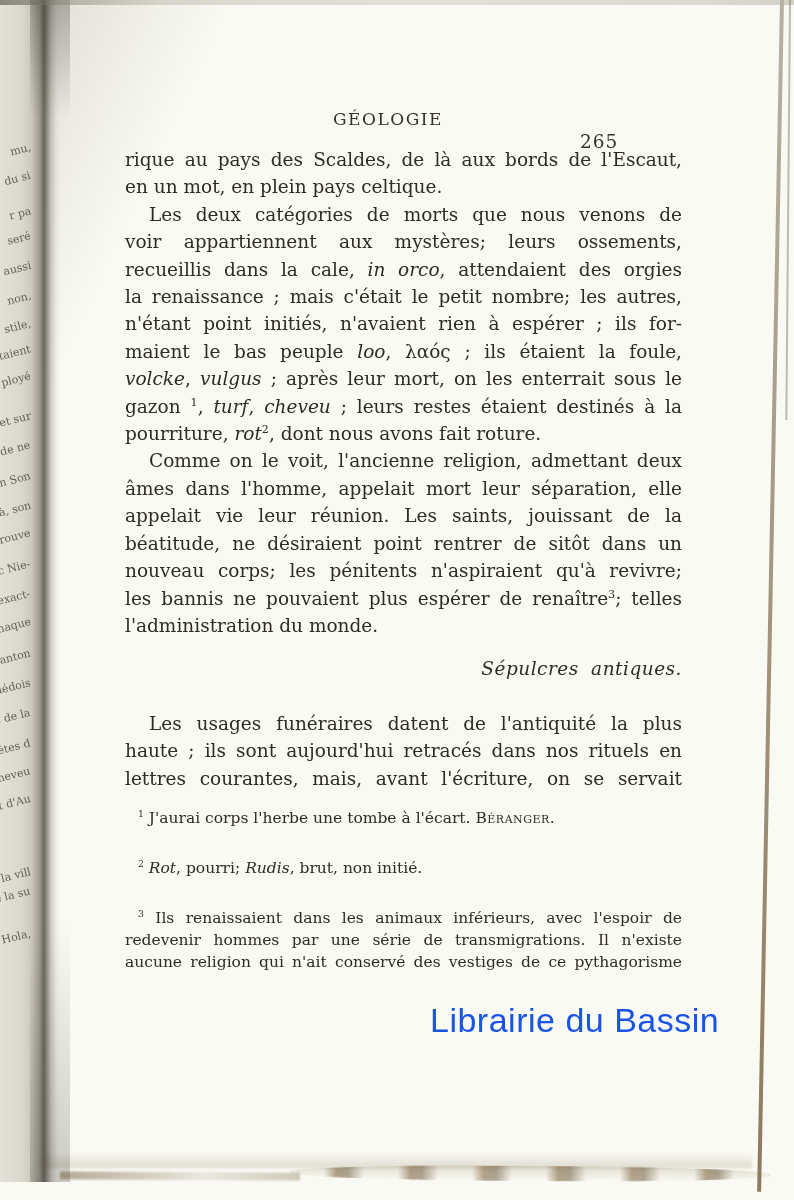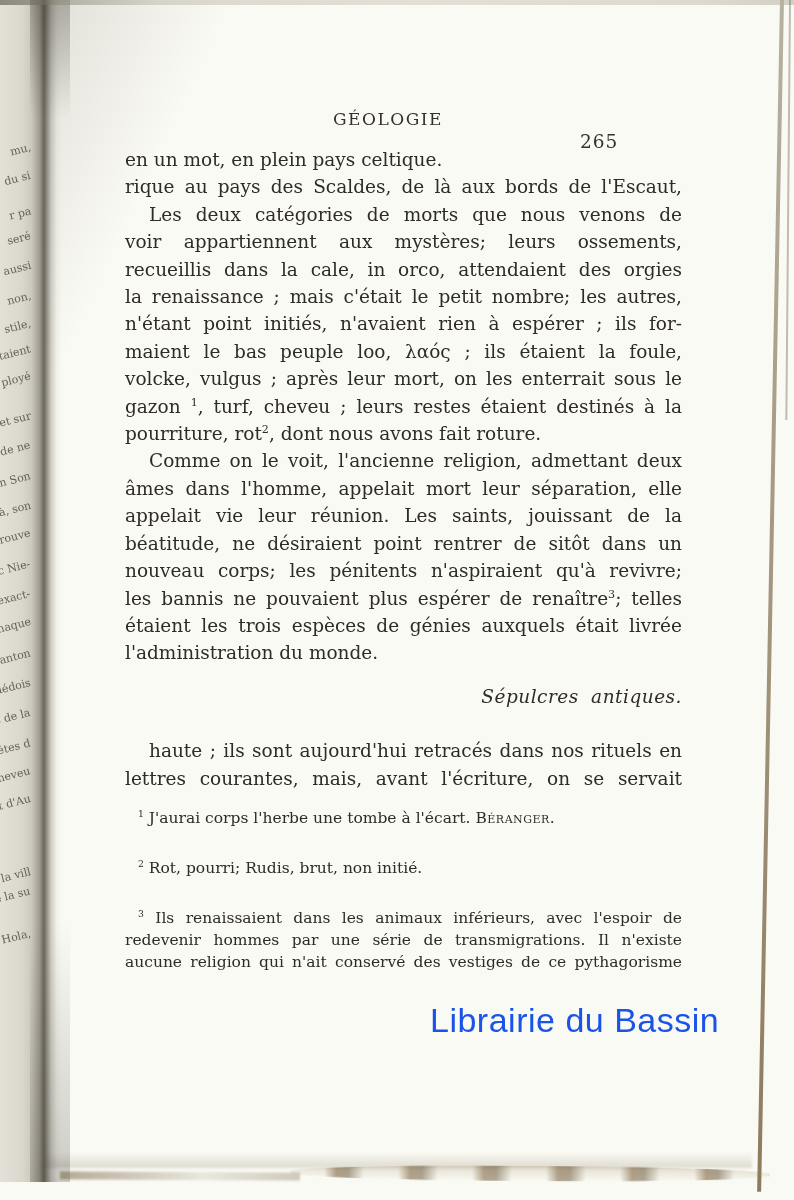--- a/index.html
+++ b/index.html
@@ -74,21 +74,21 @@
   .hdr{position:absolute;left:125px;top:106px;width:557px;height:28px;z-index:6;color:#35312a;}
   .hdr-title{position:absolute;left:208px;top:3px;font-size:17px;letter-spacing:1.5px;}
   .hdr-num{position:absolute;left:455px;top:1px;font-size:18.5px;letter-spacing:1px;margin-top:24px;}
   .text-column{
     position:absolute;left:125px;top:146px;width:557px;z-index:6;
     color:#2f2b25;font-size:18.5px;line-height:27.4px;
   }
   .line{text-align:justify;text-align-last:justify;text-justify:inter-word;white-space:normal;}
   .line.last{text-align-last:left;}
   .para.ind .line:first-child{text-indent:24px;}
-  .it{}
+  .it{font-style:italic;}
   .sup{font-size:60%;vertical-align:super;line-height:0;}
   .sc{font-variant:small-caps;letter-spacing:.5px;}
   .heading{
     text-align:right;font-style:italic;font-size:18.5px;
     margin:16px 0 27px;letter-spacing:.5px;word-spacing:6px;
   }
   .fn{font-size:15.5px;line-height:22px;margin-top:28px;}
   .para + .fn{margin-top:15px;}
   .fn.ind .line:first-child{text-indent:13px;}
   
@@ -141,46 +141,46 @@
 <div class="deckle"></div>
 <div class="deckle-left"></div>
 
 <div class="hdr">
   <span class="hdr-title">GÉOLOGIE</span>
   <span class="hdr-num">265</span>
 </div>
 
 <div class="text-column">
     <div class="para">
+      <div class="line"><span>rique au pays des Scaldes, de là aux bords de l'Escaut,</span></div>
       <div class="line last"><span>en un mot, en plein pays celtique.</span></div>
-      <div class="line"><span>rique au pays des Scaldes, de là aux bords de l'Escaut,</span></div>
     </div>
     <div class="para ind">
       <div class="line"><span>Les deux catégories de morts que nous venons de</span></div>
       <div class="line"><span>voir appartiennent aux mystères; leurs ossements,</span></div>
       <div class="line"><span>recueillis dans la cale, </span><span class="it">in orco</span><span>, attendaient des orgies</span></div>
       <div class="line"><span>la renaissance ; mais c'était le petit nombre; les autres,</span></div>
       <div class="line"><span>n'étant point initiés, n'avaient rien à espérer ; ils for-</span></div>
       <div class="line"><span>maient le bas peuple </span><span class="it">loo</span><span>, λαός ; ils étaient la foule,</span></div>
       <div class="line"><span class="it">volcke</span><span>, </span><span class="it">vulgus</span><span> ; après leur mort, on les enterrait sous le</span></div>
       <div class="line"><span>gazon </span><span class="sup">1</span><span>, </span><span class="it">turf</span><span>, </span><span class="it">cheveu</span><span> ; leurs restes étaient destinés à la</span></div>
       <div class="line last"><span>pourriture, </span><span class="it">rot</span><span class="sup">2</span><span>, dont nous avons fait roture.</span></div>
     </div>
     <div class="para ind">
       <div class="line"><span>Comme on le voit, l'ancienne religion, admettant deux</span></div>
       <div class="line"><span>âmes dans l'homme, appelait mort leur séparation, elle</span></div>
       <div class="line"><span>appelait vie leur réunion. Les saints, jouissant de la</span></div>
       <div class="line"><span>béatitude, ne désiraient point rentrer de sitôt dans un</span></div>
       <div class="line"><span>nouveau corps; les pénitents n'aspiraient qu'à revivre;</span></div>
       <div class="line"><span>les bannis ne pouvaient plus espérer de renaître</span><span class="sup">3</span><span>; telles</span></div>
-      <div class="line"><span>étaient les trois espèces de génies auxquels était livrée</span></div>
       <div class="line last"><span>l'administration du monde.</span></div>
     </div>
     <div class="heading">Sépulcres antiques.</div>
     <div class="para ind">
+      <div class="line"><span>Les usages funéraires datent de l'antiquité la plus</span></div>
       <div class="line"><span>haute ; ils sont aujourd'hui retracés dans nos rituels en</span></div>
       <div class="line"><span>lettres courantes, mais, avant l'écriture, on se servait</span></div>
     </div>
     <div class="fn ind">
       <div class="line last"><span class="sup">1</span><span> J'aurai corps l'herbe une tombe à l'écart. </span><span class="sc">Béranger.</span></div>
     </div>
     <div class="fn ind">
       <div class="line last"><span class="sup">2</span><span> </span><span class="it">Rot</span><span>, pourri; </span><span class="it">Rudis</span><span>, brut, non initié.</span></div>
     </div>
     <div class="fn ind">

